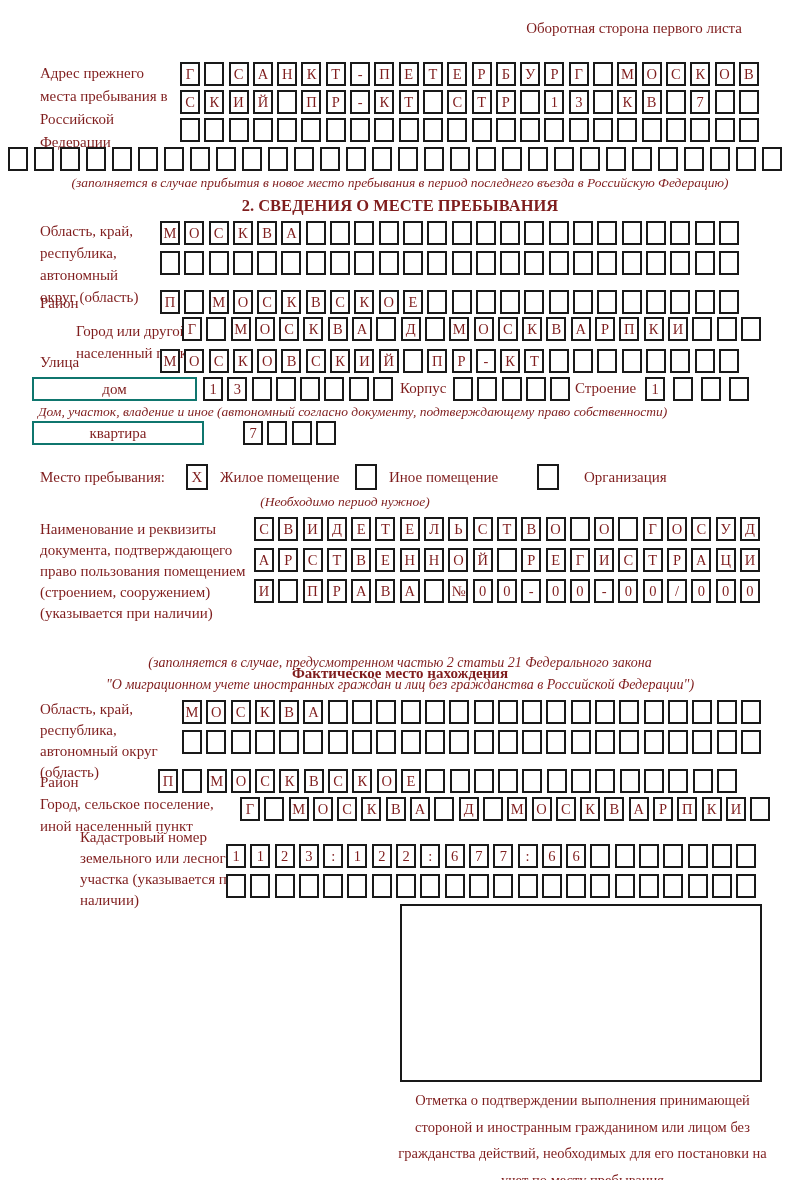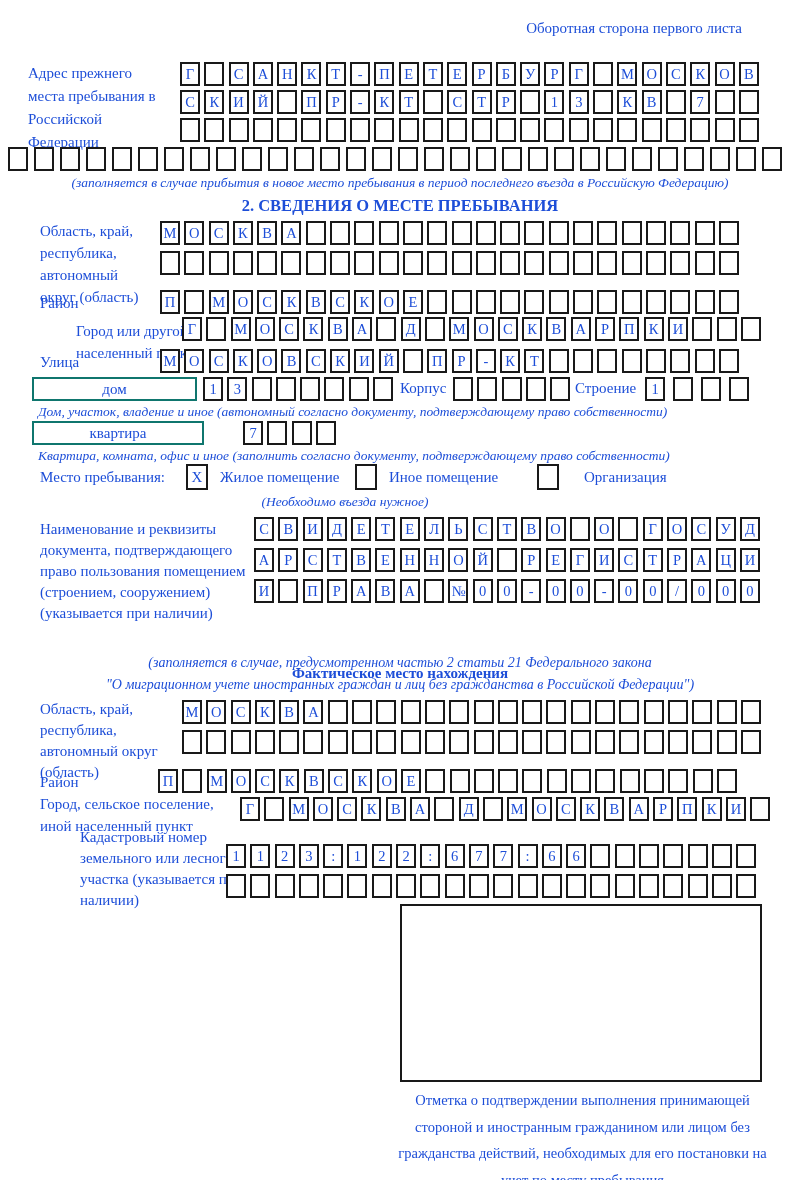--- a/index.html
+++ b/index.html
@@ -1,17 +1,17 @@
 <!DOCTYPE html>
 <html><head>
 <meta charset="utf-8">
 <style>
   html,body{margin:0;padding:0;background:#fff;}
   .page{position:relative;width:800px;height:1180px;background:#fff;overflow:hidden;
-        font-family:"Liberation Serif", serif;color:#1d4ed8;}
+        font-family:"Liberation Serif", serif;color:#7f1d1d;}
   .abs{position:absolute;}
   .label{font-size:15px;line-height:23px;}
   .lh21{line-height:21px;}
   .lh22{line-height:22px;}
   .caption{font-size:13.5px;white-space:nowrap;font-style:italic;}
   .center{left:0;width:800px;text-align:center;}
   .bold{font-weight:bold;}
   .cellrow{display:flex;gap:4.3px;}
   .gap6{gap:6px;}
   .gap8{gap:8px;}
@@ -24,21 +24,21 @@
   .inline-label{font-size:15px;white-space:nowrap;}
   .stampbox{border:2px solid #191919;box-sizing:border-box;background:#fff;}
 </style>
 </head>
 <body>
 
 <div class="page">
 
   <div class="abs inline-label" style="top:20px;right:58px;font-size:15px;">Оборотная сторона первого листа</div>
 
-  <div class="abs label" style="top:62px;left:28px;width:140px;">Адрес прежнего места пребывания в Российской Федерации</div>
+  <div class="abs label" style="top:62px;left:40px;width:140px;">Адрес прежнего места пребывания в Российской Федерации</div>
   <div class="abs cellrow" style="top:62px;left:180px;">
       <span class="cell">Г</span>
       <span class="cell"></span>
       <span class="cell">С</span>
       <span class="cell">А</span>
       <span class="cell">Н</span>
       <span class="cell">К</span>
       <span class="cell">Т</span>
       <span class="cell">-</span>
       <span class="cell">П</span>
@@ -312,30 +312,29 @@
     </div>
   <div class="abs caption" style="top:404px;left:38px;">Дом, участок, владение и иное (автономный согласно документу, подтверждающему право собственности)</div>
 
   <div class="abs widebox" style="top:421px;left:32px;width:172px;text-align:right;">квартира</div>
   <div class="abs cellrow" style="top:421px;left:243px;">
       <span class="cell">7</span>
       <span class="cell"></span>
       <span class="cell"></span>
       <span class="cell"></span>
     </div>
-  <div class="abs caption" style="top:448px;left:38px;">Квартира, комната, офис и иное (заполнить согласно документу, подтверждающему право собственности)</div>
 
   <div class="abs inline-label" style="top:469px;left:40px;">Место пребывания:</div>
   <div class="abs checkbox" style="top:464px;left:186px;">X</div>
   <div class="abs inline-label" style="top:469px;left:220px;">Жилое помещение</div>
   <div class="abs checkbox" style="top:464px;left:355px;"></div>
   <div class="abs inline-label" style="top:469px;left:389px;">Иное помещение</div>
   <div class="abs checkbox" style="top:464px;left:537px;"></div>
   <div class="abs inline-label" style="top:469px;left:584px;">Организация</div>
-  <div class="abs caption" style="top:494px;left:0;width:690px;text-align:center;">(Необходимо въезда нужное)</div>
+  <div class="abs caption" style="top:494px;left:0;width:690px;text-align:center;">(Необходимо период нужное)</div>
 
   <div class="abs label lh21" style="top:519px;left:40px;width:212px;">Наименование и реквизиты документа, подтверждающего право пользования помещением (строением, сооружением) (указывается при наличии)</div>
   <div class="abs cellrow" style="top:517px;left:254px;">
       <span class="cell">С</span>
       <span class="cell">В</span>
       <span class="cell">И</span>
       <span class="cell">Д</span>
       <span class="cell">Е</span>
       <span class="cell">Т</span>
       <span class="cell">Е</span>

